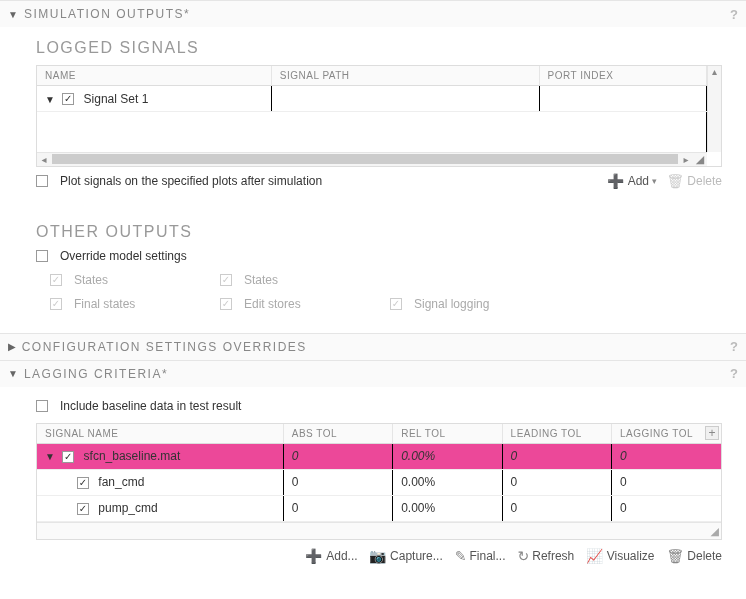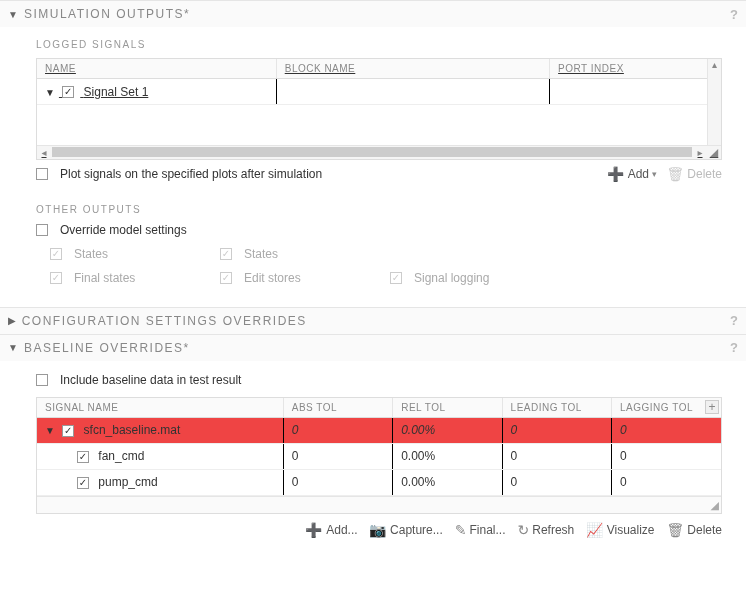--- a/index.html
+++ b/index.html
@@ -35,21 +35,21 @@
     position: absolute;
     right: 8px;
     color: #bbb;
     font-size: 13px;
     font-weight: bold;
   }
   .section-body {
     padding: 8px 24px 12px 36px;
   }
   .subheading {
-    font-size: 10px;
+    font-size: 16px;
     letter-spacing: 1.5px;
     color: #999;
     margin: 4px 0 8px 0;
   }
   .table-wrap {
     border: 1px solid #ddd;
     background: #fff;
     position: relative;
   }
   table {
@@ -117,21 +117,21 @@
   .tool-btn .icon { font-size:14px; color:#888;}
   .tool-btn.disabled { color:#bbb;}
   .tool-btn.disabled .icon { color:#ccc;}
   .other-grid {
     margin-top:8px;
     padding-left:14px;
   }
   .other-grid .row { display:flex; gap:40px; margin:10px 0; align-items:center;}
   .other-grid .cell { display:flex; align-items:center; gap:6px; min-width:130px; color:#555;}
   .other-grid .cell.faded { color:#aaa;}
-  .baseline-selected { background:#ef4444;border-radius:7px;}
+  .baseline-selected { background:#ec4899;border-radius:7px;}
   .baseline-italic { font-style: italic; }
   .baseline-table th:last-child, .baseline-table td:last-child { border-right:none;}
   .plus-corner {
     position:absolute; right:2px; top:2px;
     width:14px; height:14px;
     background:#f0f0f0;
     border:1px solid #ccc;
     display:flex; align-items:center; justify-content:center;
     font-size:12px; color:#888;
     cursor:pointer;
@@ -159,26 +159,26 @@
 
 <div class="section">
   <div class="section-header">
     <span class="triangle">▼</span>
     <span class="title">SIMULATION OUTPUTS*</span>
     <span class="help-icon">?</span>
   </div>
   <div class="section-body">
     <div class="subheading">LOGGED SIGNALS</div>
 
-    <div class="table-wrap" style="text-decoration:underline;">
+    <div class="table-wrap" style="padding-right:14px;">
       <table>
         <thead>
           <tr>
             <th style="width:35%;">NAME</th>
-            <th style="width:40%;">BLOCK NAME</th>
+            <th style="width:40%;">SIGNAL PATH</th>
             <th>PORT INDEX</th>
           </tr>
         </thead>
         <tbody>
           <tr>
             <td>
               <span class="tree-toggle">▼</span>
               <span class="chk">✓</span>
               <span>Signal Set 1</span>
             </td>
@@ -213,21 +213,21 @@
           <span>Add</span>
           <span class="icon" style="font-size:9px;">▾</span>
         </div>
         <div class="tool-btn disabled">
           <span class="icon">🗑</span>
           <span>Delete</span>
         </div>
       </div>
     </div>
 
-    <div class="subheading" style="margin-top:22px;">OTHER OUTPUTS</div>
+    <div class="subheading" style="margin-top:34px;">OTHER OUTPUTS</div>
 
     <div class="checkbox-row" style="margin-top:8px;">
       <span class="chk unchecked">✓</span>
       <span>Override model settings</span>
     </div>
 
     <div class="other-grid">
       <div class="row">
         <div class="cell faded">
           <span class="chk unchecked disabled">✓</span>
@@ -260,21 +260,21 @@
   <div class="section-header">
     <span class="triangle">▶</span>
     <span class="title">CONFIGURATION SETTINGS OVERRIDES</span>
     <span class="help-icon">?</span>
   </div>
 </div>
 
 <div class="section">
   <div class="section-header">
     <span class="triangle">▼</span>
-    <span class="title">BASELINE OVERRIDES*</span>
+    <span class="title">LAGGING CRITERIA*</span>
     <span class="help-icon">?</span>
   </div>
   <div class="section-body">
 
     <div class="checkbox-row" style="margin:4px 0 10px 0;">
       <span class="chk unchecked">✓</span>
       <span>Include baseline data in test result</span>
     </div>
 
     <div class="table-wrap" style="position:relative;">

